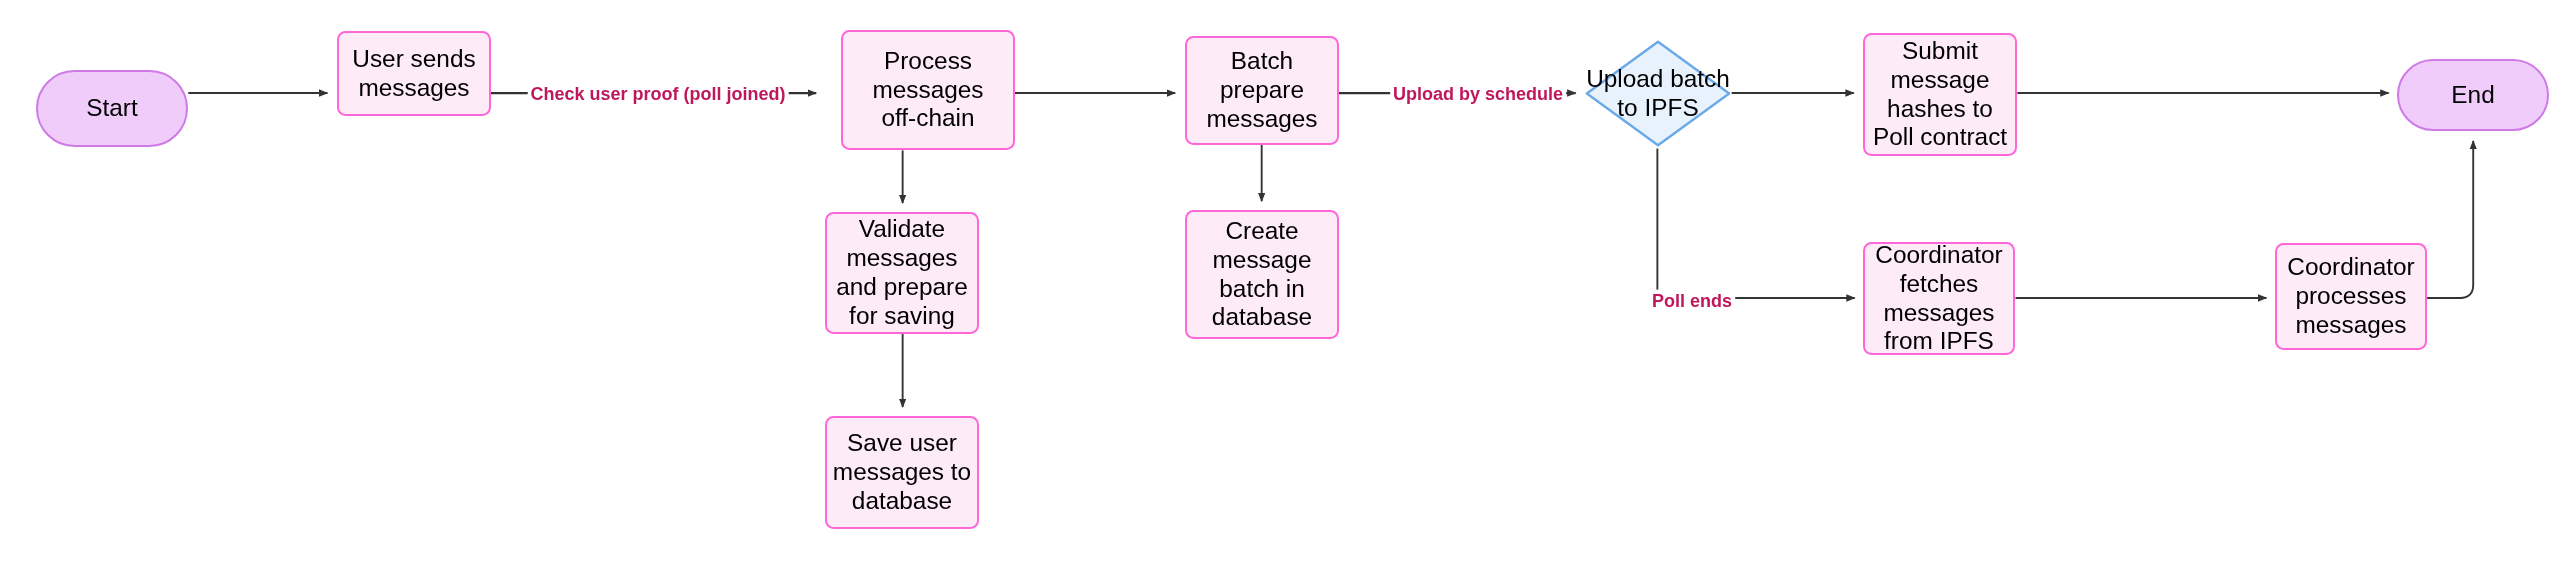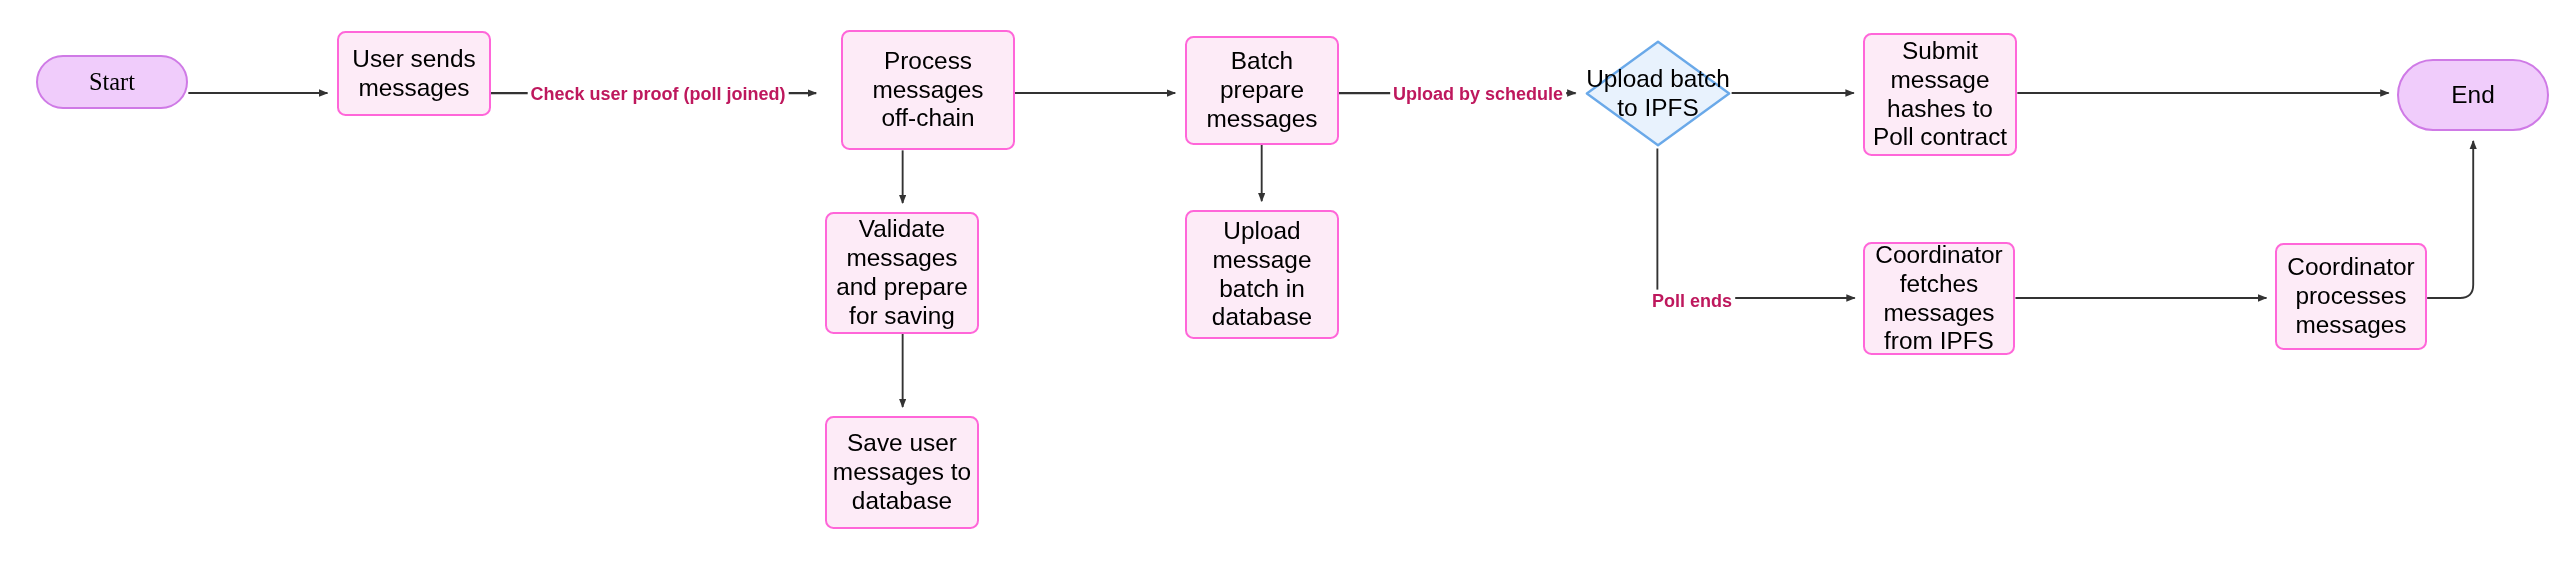--- a/index.html
+++ b/index.html
@@ -107,21 +107,21 @@
 
     <path d="M2146,99 L2541,99" fill="none" stroke="#333333" stroke-width="2" marker-end="url(#arrow)"></path>
 
     <path d="M1763,158 L1763,317 L1973,317" fill="none" stroke="#333333" stroke-width="2" marker-end="url(#arrow)"></path>
 
     <path d="M2144,317 L2411,317" fill="none" stroke="#333333" stroke-width="2" marker-end="url(#arrow)"></path>
 
     <path d="M2582,317 L2617,317 Q2631,317 2631,303 L2631,150" fill="none" stroke="#333333" stroke-width="2" marker-end="url(#arrow)"></path>
   </svg>
 
-  <div class="node terminal" style="left:36px; top:55px; width:152px; height:54px;font-family:Liberation Serif, serif;">
+  <div class="node terminal" style="left:36px; top:70px; width:152px; height:77px;">
     <span>Start</span>
   </div>
 
   <div class="node process" style="left:337px; top:31px; width:154px; height:85px;">
     <span>User sends
 messages</span>
   </div>
 
   <div class="node process" style="left:825px; top:30px; width:174px; height:120px;margin-left:16px;">
     <span>Process
@@ -142,21 +142,21 @@
 database</span>
   </div>
 
   <div class="node process" style="left:1185px; top:36px; width:154px; height:109px;">
     <span>Batch
 prepare
 messages</span>
   </div>
 
   <div class="node process" style="left:1185px; top:210px; width:154px; height:129px;">
-    <span>Upload
+    <span>Create
 message
 batch in
 database</span>
   </div>
 
   <div class="node decision-wrap" style="left:1584px; top:39px; width:148px; height:109px;">
     <svg class="diamond-shape" viewBox="0 0 157 116" preserveAspectRatio="none" xmlns="http://www.w3.org/2000/svg">
       <path d="M78.5,3 L154,58 L78.5,113 L3,58 Z" fill="#e8f2fd" stroke="#6aa9e9" stroke-width="2.5" stroke-linejoin="round"></path>
     </svg>
     <span class="diamond-label">Upload batch

